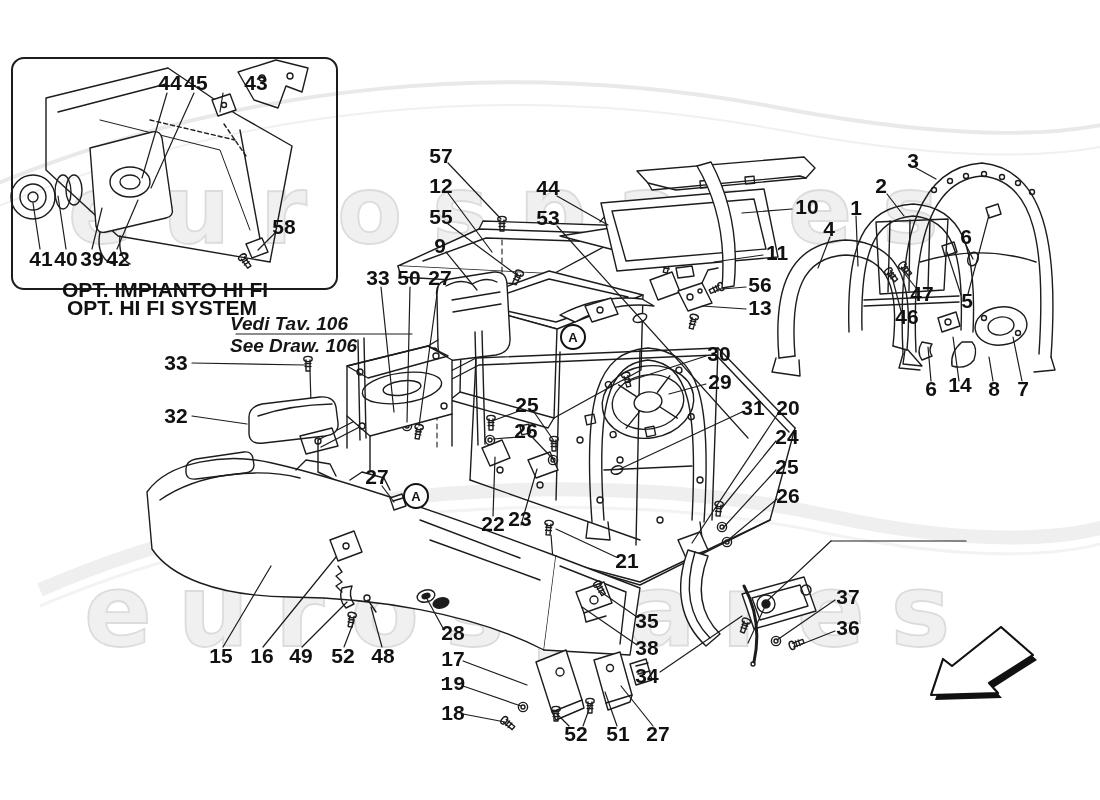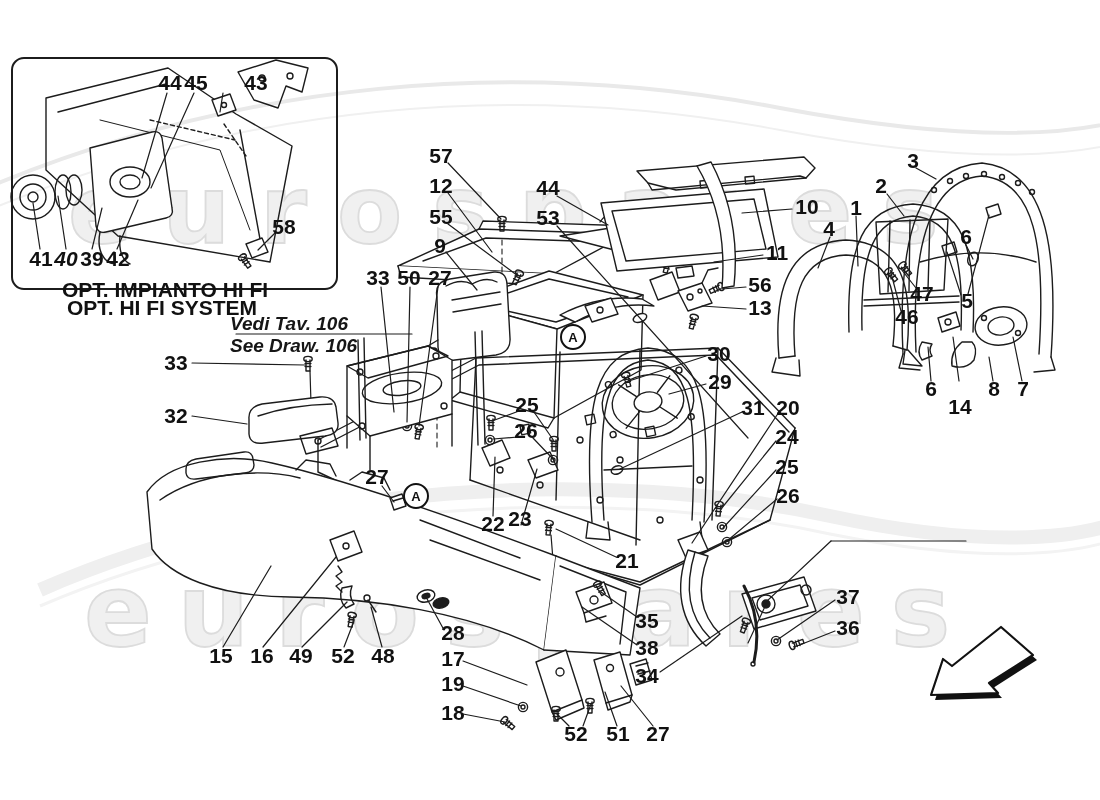--- a/index.html
+++ b/index.html
@@ -398,21 +398,21 @@
     <div>Vedi Tav. 106</div>
     <div style="margin-top:1px;">See Draw. 106</div>
   </div>
 
 
   <div id="labels-layer">
       <div class="part-label" style="left: 170px; top: 83px;">44</div>
       <div class="part-label" style="left: 196px; top: 83px;">45</div>
       <div class="part-label" style="left: 224px; top: 83px; margin-left: 32px;">43</div>
       <div class="part-label" style="left: 41px; top: 259px;">41</div>
-      <div class="part-label" style="left: 66px; top: 259px; font-style: italic;">40</div>
+      <div class="part-label" style="left: 66px; top: 259px;">40</div>
       <div class="part-label" style="left: 92px; top: 259px;">39</div>
       <div class="part-label" style="left: 118px; top: 259px;">42</div>
       <div class="part-label" style="left: 284px; top: 227px;">58</div>
       <div class="part-label" style="left: 441px; top: 156px;">57</div>
       <div class="part-label" style="left: 441px; top: 186px;">12</div>
       <div class="part-label" style="left: 441px; top: 217px;">55</div>
       <div class="part-label" style="left: 440px; top: 246px;">9</div>
       <div class="part-label" style="left: 378px; top: 278px;">33</div>
       <div class="part-label" style="left: 409px; top: 278px;">50</div>
       <div class="part-label" style="left: 440px; top: 278px;">27</div>
@@ -424,21 +424,21 @@
       <div class="part-label" style="left: 760px; top: 308px;">13</div>
       <div class="part-label" style="left: 913px; top: 161px;">3</div>
       <div class="part-label" style="left: 881px; top: 186px;">2</div>
       <div class="part-label" style="left: 856px; top: 208px;">1</div>
       <div class="part-label" style="left: 829px; top: 229px;">4</div>
       <div class="part-label" style="left: 966px; top: 237px;">6</div>
       <div class="part-label" style="left: 922px; top: 294px;">47</div>
       <div class="part-label" style="left: 907px; top: 317px;">46</div>
       <div class="part-label" style="left: 967px; top: 301px;">5</div>
       <div class="part-label" style="left: 931px; top: 389px;">6</div>
-      <div class="part-label" style="left: 960px; top: 407px;">14</div>
+      <div class="part-label" style="left: 960px; top: 385px;">14</div>
       <div class="part-label" style="left: 994px; top: 389px;">8</div>
       <div class="part-label" style="left: 1023px; top: 389px;">7</div>
       <div class="part-label" style="left: 176px; top: 363px;">33</div>
       <div class="part-label" style="left: 176px; top: 416px;">32</div>
       <div class="part-label" style="left: 719px; top: 354px;">30</div>
       <div class="part-label" style="left: 720px; top: 382px;">29</div>
       <div class="part-label" style="left: 753px; top: 408px;">31</div>
       <div class="part-label" style="left: 788px; top: 408px;">20</div>
       <div class="part-label" style="left: 787px; top: 437px;">24</div>
       <div class="part-label" style="left: 787px; top: 467px;">25</div>
@@ -449,21 +449,21 @@
       <div class="part-label" style="left: 520px; top: 519px;">23</div>
       <div class="part-label" style="left: 627px; top: 561px;">21</div>
       <div class="part-label" style="left: 377px; top: 477px;">27</div>
       <div class="part-label" style="left: 221px; top: 656px;">15</div>
       <div class="part-label" style="left: 262px; top: 656px;">16</div>
       <div class="part-label" style="left: 301px; top: 656px;">49</div>
       <div class="part-label" style="left: 343px; top: 656px;">52</div>
       <div class="part-label" style="left: 383px; top: 656px;">48</div>
       <div class="part-label" style="left: 453px; top: 633px;">28</div>
       <div class="part-label" style="left: 453px; top: 659px;">17</div>
-      <div class="part-label" style="left: 453px; top: 684px;">19</div>
+      <div class="part-label" style="left: 453px; top: 684px; font-family: Liberation Mono, monospace;">19</div>
       <div class="part-label" style="left: 453px; top: 713px;">18</div>
       <div class="part-label" style="left: 647px; top: 621px;">35</div>
       <div class="part-label" style="left: 647px; top: 648px;">38</div>
       <div class="part-label" style="left: 647px; top: 676px;">34</div>
       <div class="part-label" style="left: 576px; top: 734px;">52</div>
       <div class="part-label" style="left: 618px; top: 734px;">51</div>
       <div class="part-label" style="left: 658px; top: 734px;">27</div>
       <div class="part-label" style="left: 848px; top: 597px;">37</div>
       <div class="part-label" style="left: 848px; top: 628px;">36</div>
     </div>

